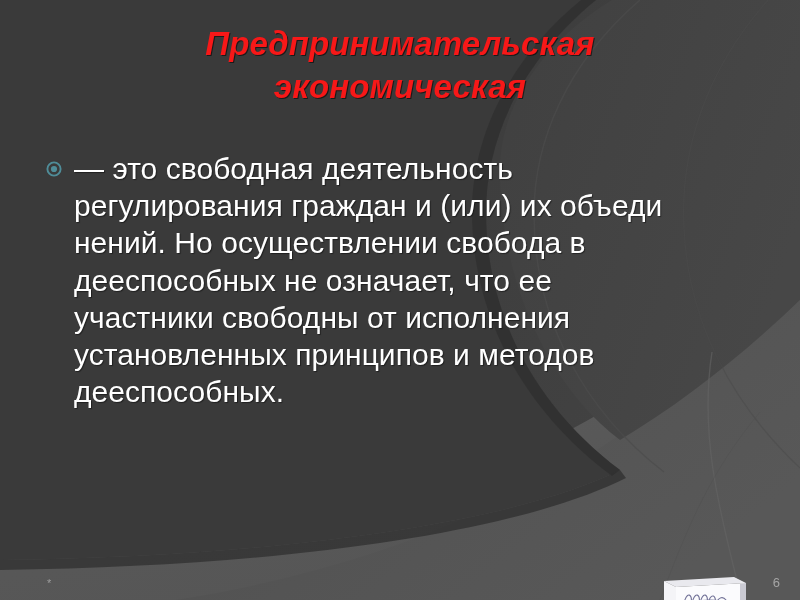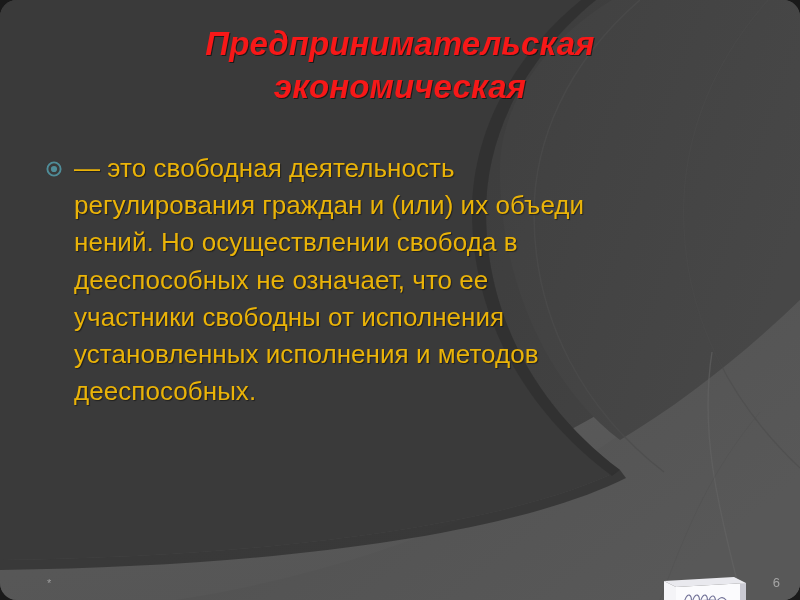--- a/index.html
+++ b/index.html
@@ -11,21 +11,20 @@
     font-family: "Liberation Sans", sans-serif;
   }
 
   
   .slide {
     position: relative;
     width: 800px;
     height: 600px;
     overflow: hidden;
     background: #3b3b3b;
-    border-radius: 17px;
   }
 
   
   .bg-art {
     position: absolute;
     inset: 0;
     width: 800px;
     height: 600px;
     display: block;
   }
@@ -66,23 +65,23 @@
     width: 16px;
     height: 16px;
     margin-top: 11px;
     margin-right: 12px;
   }
   .bullet-icon svg { display: block; }
 
   .body-text {
     flex: 1 1 auto;
     font-family: "Liberation Sans", sans-serif;
-    font-size: 26px;
+    font-size: 30px;
     line-height: 37.2px;
-    color: #eab308;
+    color: #ffffff;
     letter-spacing: 0.05px;
     text-shadow: 1px 1px 1px rgba(0,0,0,0.45);
   }
   .body-text .ln { display: block; white-space: nowrap; }
   .body-text .ln.first { text-indent: 0; }
 
   
   .footer-mark {
     position: absolute;
     left: 47px;
@@ -192,21 +191,21 @@
         <circle cx="8" cy="8" r="3.1" fill="#4f8d99"></circle>
       </svg>
     </span>
 
     <div class="body-text">
       <span class="ln first">— это свободная деятельность</span>
       <span class="ln">регулирования граждан и (или) их объеди</span>
       <span class="ln">нений. Но осуществлении свобода в</span>
       <span class="ln">дееспособных не означает, что ее</span>
       <span class="ln">участники свободны от исполнения</span>
-      <span class="ln">установленных исполнения и методов</span>
+      <span class="ln">установленных принципов и методов</span>
       <span class="ln">дееспособных.</span>
     </div>
   </div>
 
   <div class="footer-mark">*</div>
 
   <span class="corner-logo">
     <svg viewBox="0 0 96 32" width="96" height="32" aria-hidden="true">
 
       <polygon points="8,8 78,4 90,10 20,14" fill="#e9e9ee"></polygon>

